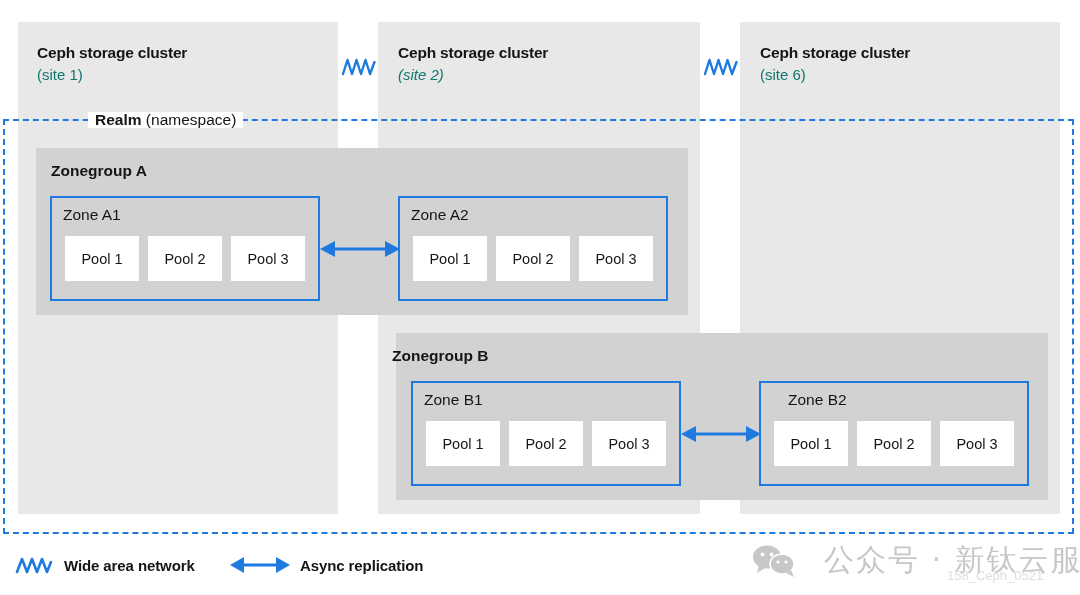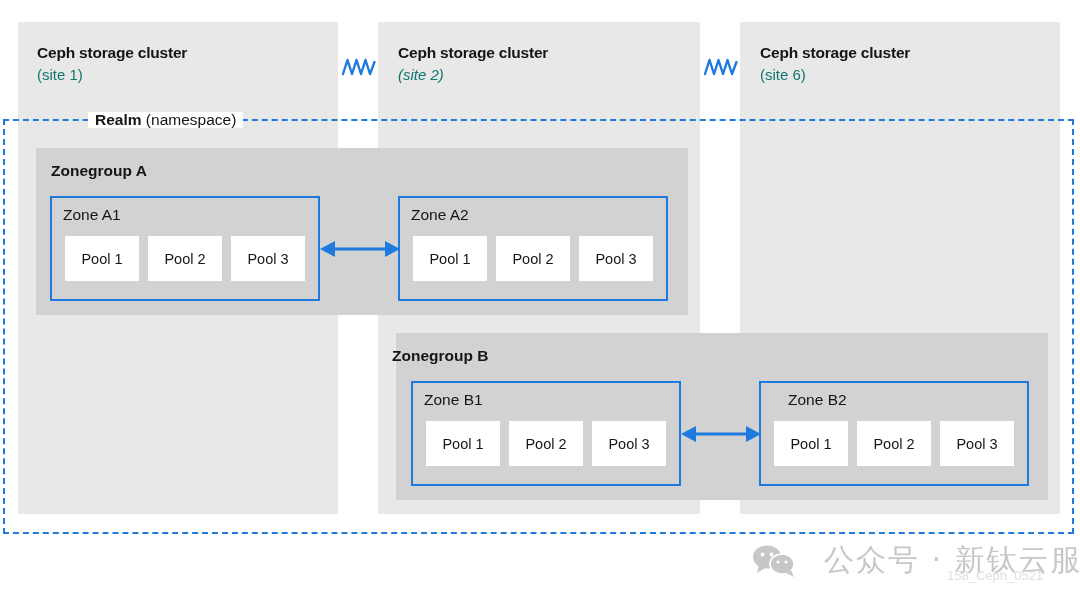--- a/index.html
+++ b/index.html
@@ -159,21 +159,39 @@
   <div class="pool" style="left:940px;top:421px;width:74px;height:45px;">Pool 3</div>
 
   <div class="arrow" style="left:681px;top:421px;width:80px;height:26px;">
     <svg width="80" height="26" viewBox="0 0 80 26">
       <line x1="12" y1="13" x2="68" y2="13" stroke="#1f7ae0" stroke-width="3"></line>
       <polygon points="0,13 15,5 15,21" fill="#1f7ae0"></polygon>
       <polygon points="80,13 65,5 65,21" fill="#1f7ae0"></polygon>
     </svg>
   </div>
 
-
+  <div class="legend-item" style="left:14px;top:552px;">
+    <span style="display:inline-block;line-height:0;">
+      <svg width="40" height="26" viewBox="0 0 40 26">
+        <path d="M3 20 L8 7 L13 20 L18 7 L23 20 L28 7 L33 20 L37 10" fill="none" stroke="#1f7ae0" stroke-width="2.6" stroke-linecap="round" stroke-linejoin="round"></path>
+      </svg>
+    </span>
+    <span class="legend-text">Wide area network</span>
+  </div>
+
+  <div class="legend-item" style="left:230px;top:552px;">
+    <span style="display:inline-block;line-height:0;">
+      <svg width="60" height="26" viewBox="0 0 60 26">
+        <line x1="10" y1="13" x2="50" y2="13" stroke="#1f7ae0" stroke-width="3"></line>
+        <polygon points="0,13 14,5 14,21" fill="#1f7ae0"></polygon>
+        <polygon points="60,13 46,5 46,21" fill="#1f7ae0"></polygon>
+      </svg>
+    </span>
+    <span class="legend-text">Async replication</span>
+  </div>
 
   <div class="watermark" style="left:752px;top:540px;">
     <span style="display:inline-block;line-height:0;">
       <svg width="44" height="34" viewBox="0 0 44 34">
         <ellipse cx="15" cy="13" rx="14" ry="11.5" fill="#c7c7c7"></ellipse>
         <polygon points="7,21 5,29 13,24" fill="#c7c7c7"></polygon>
         <circle cx="10.5" cy="10.5" r="1.9" fill="#ffffff"></circle>
         <circle cx="19.5" cy="10.5" r="1.9" fill="#ffffff"></circle>
         <ellipse cx="30" cy="20" rx="12" ry="10" fill="#c7c7c7" stroke="#ffffff" stroke-width="1.6"></ellipse>
         <polygon points="39,26 42,33 34,29" fill="#c7c7c7"></polygon>

